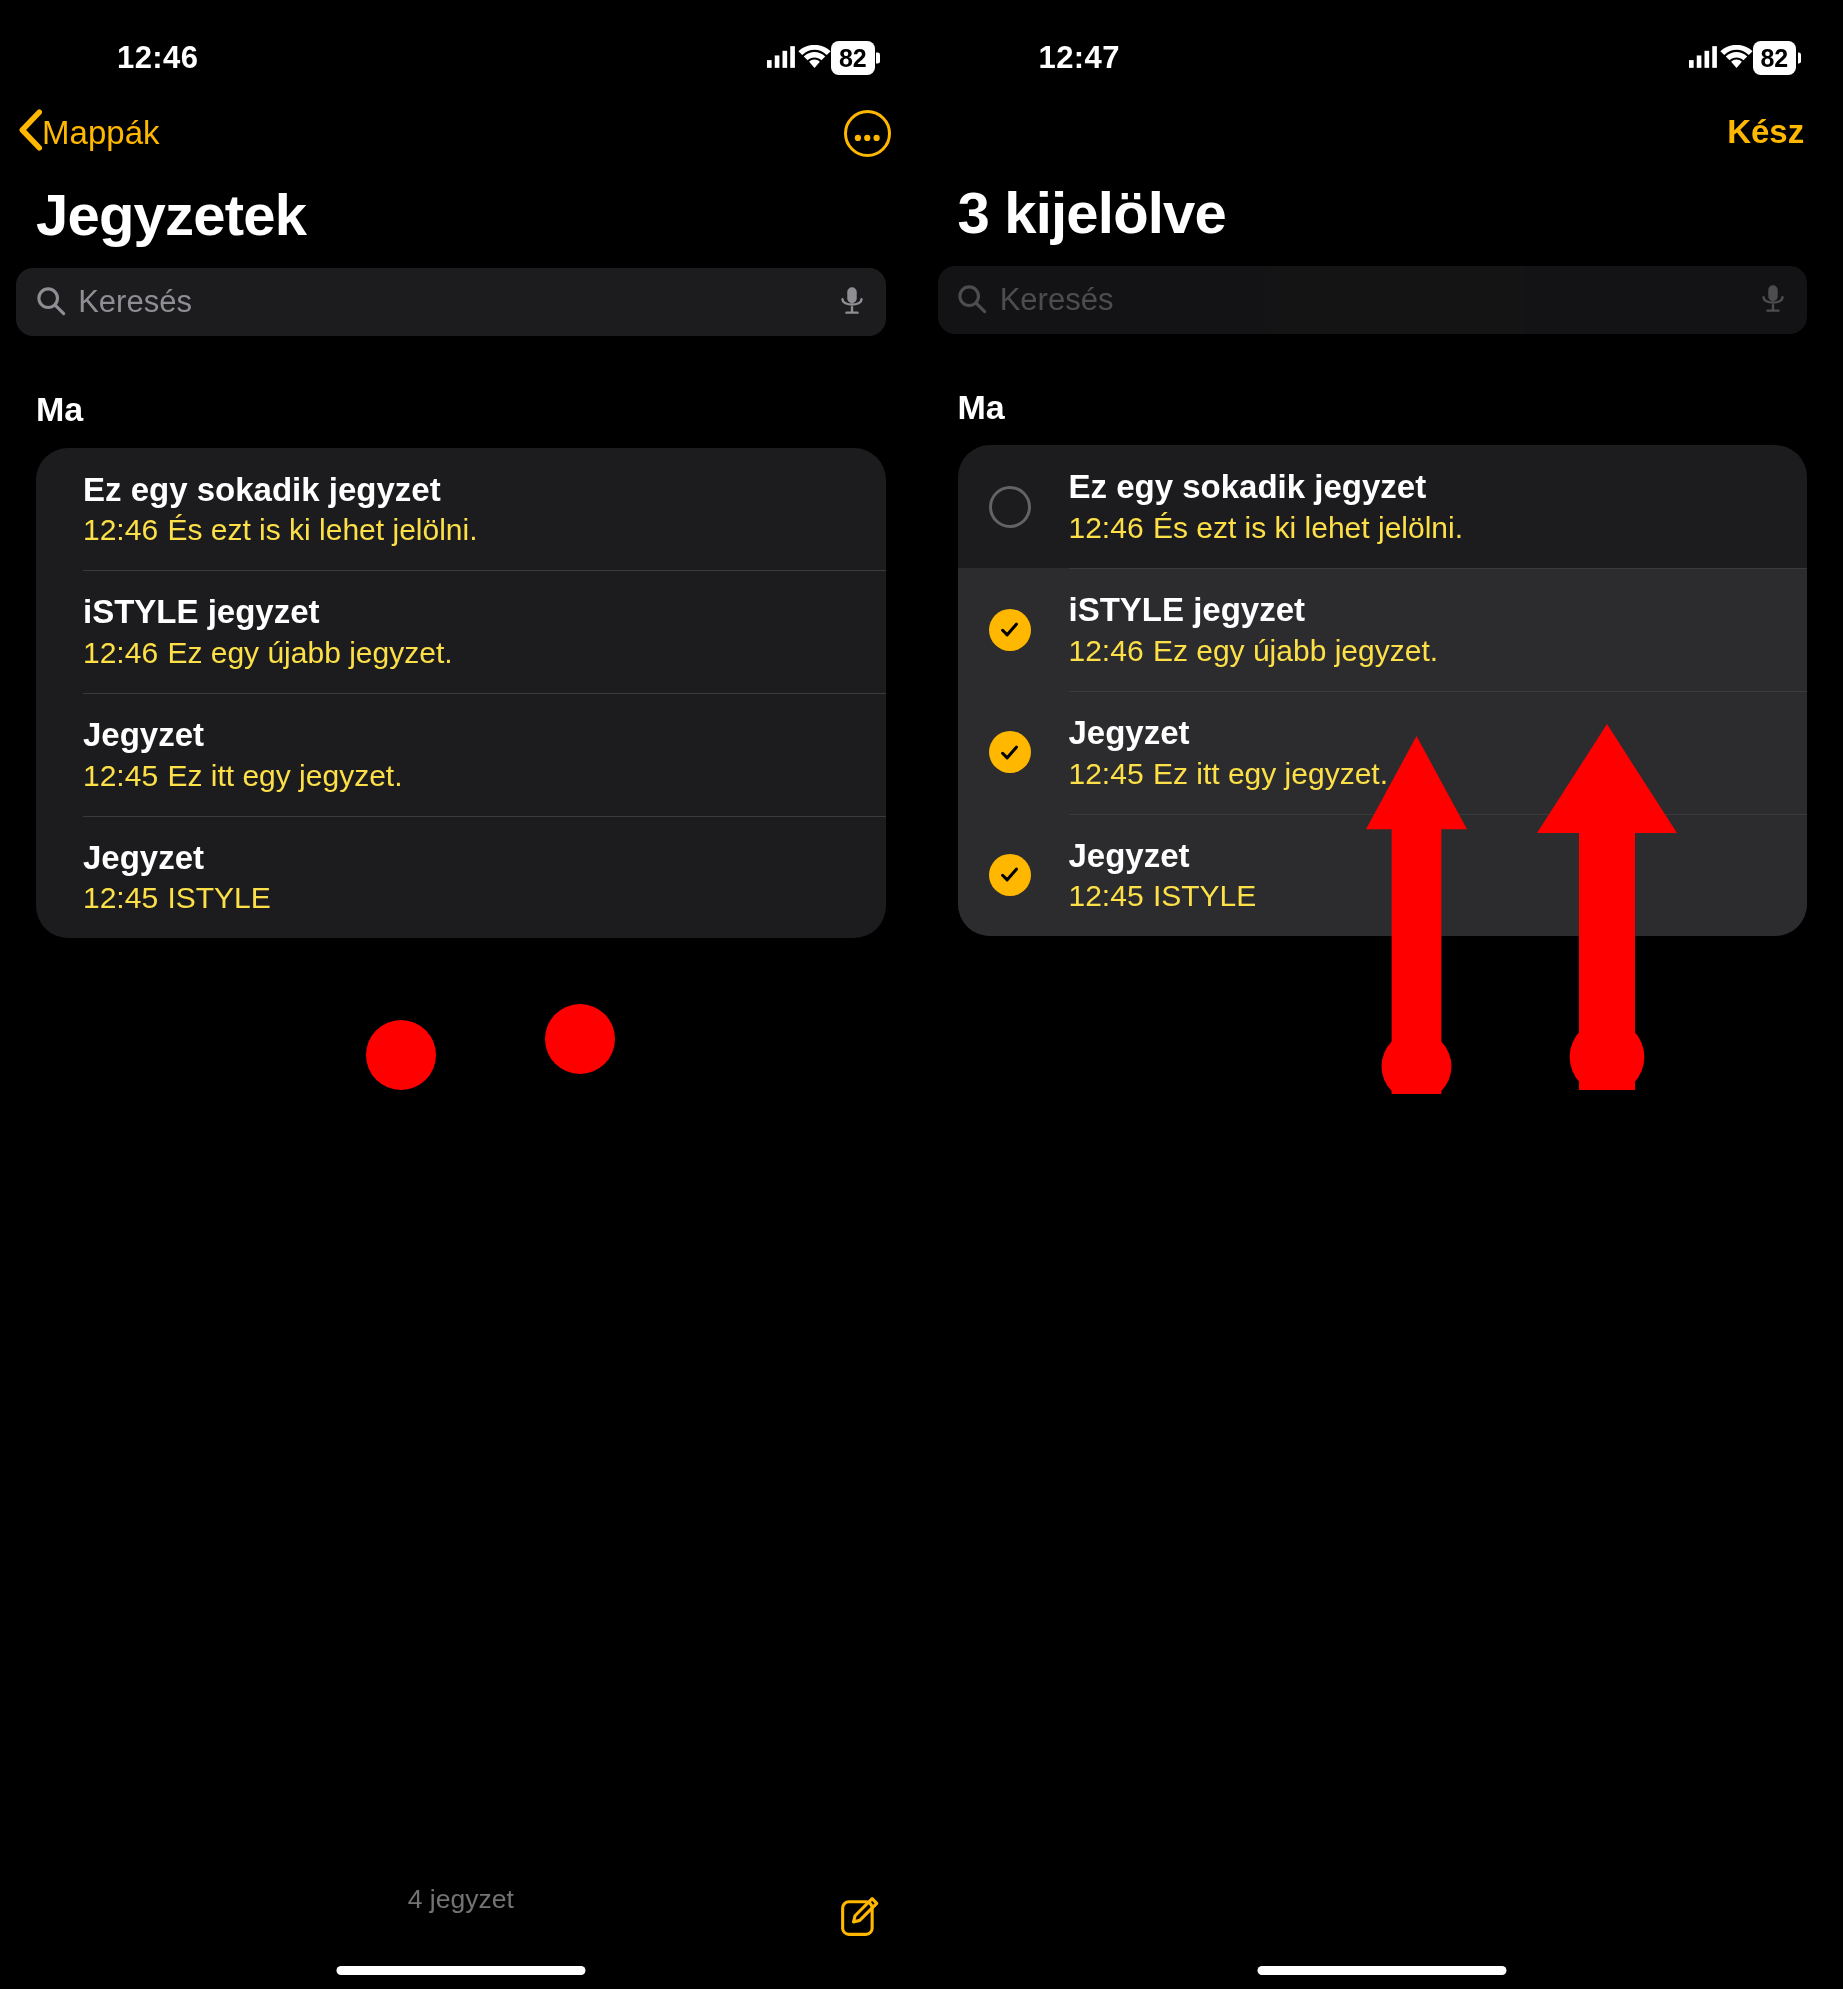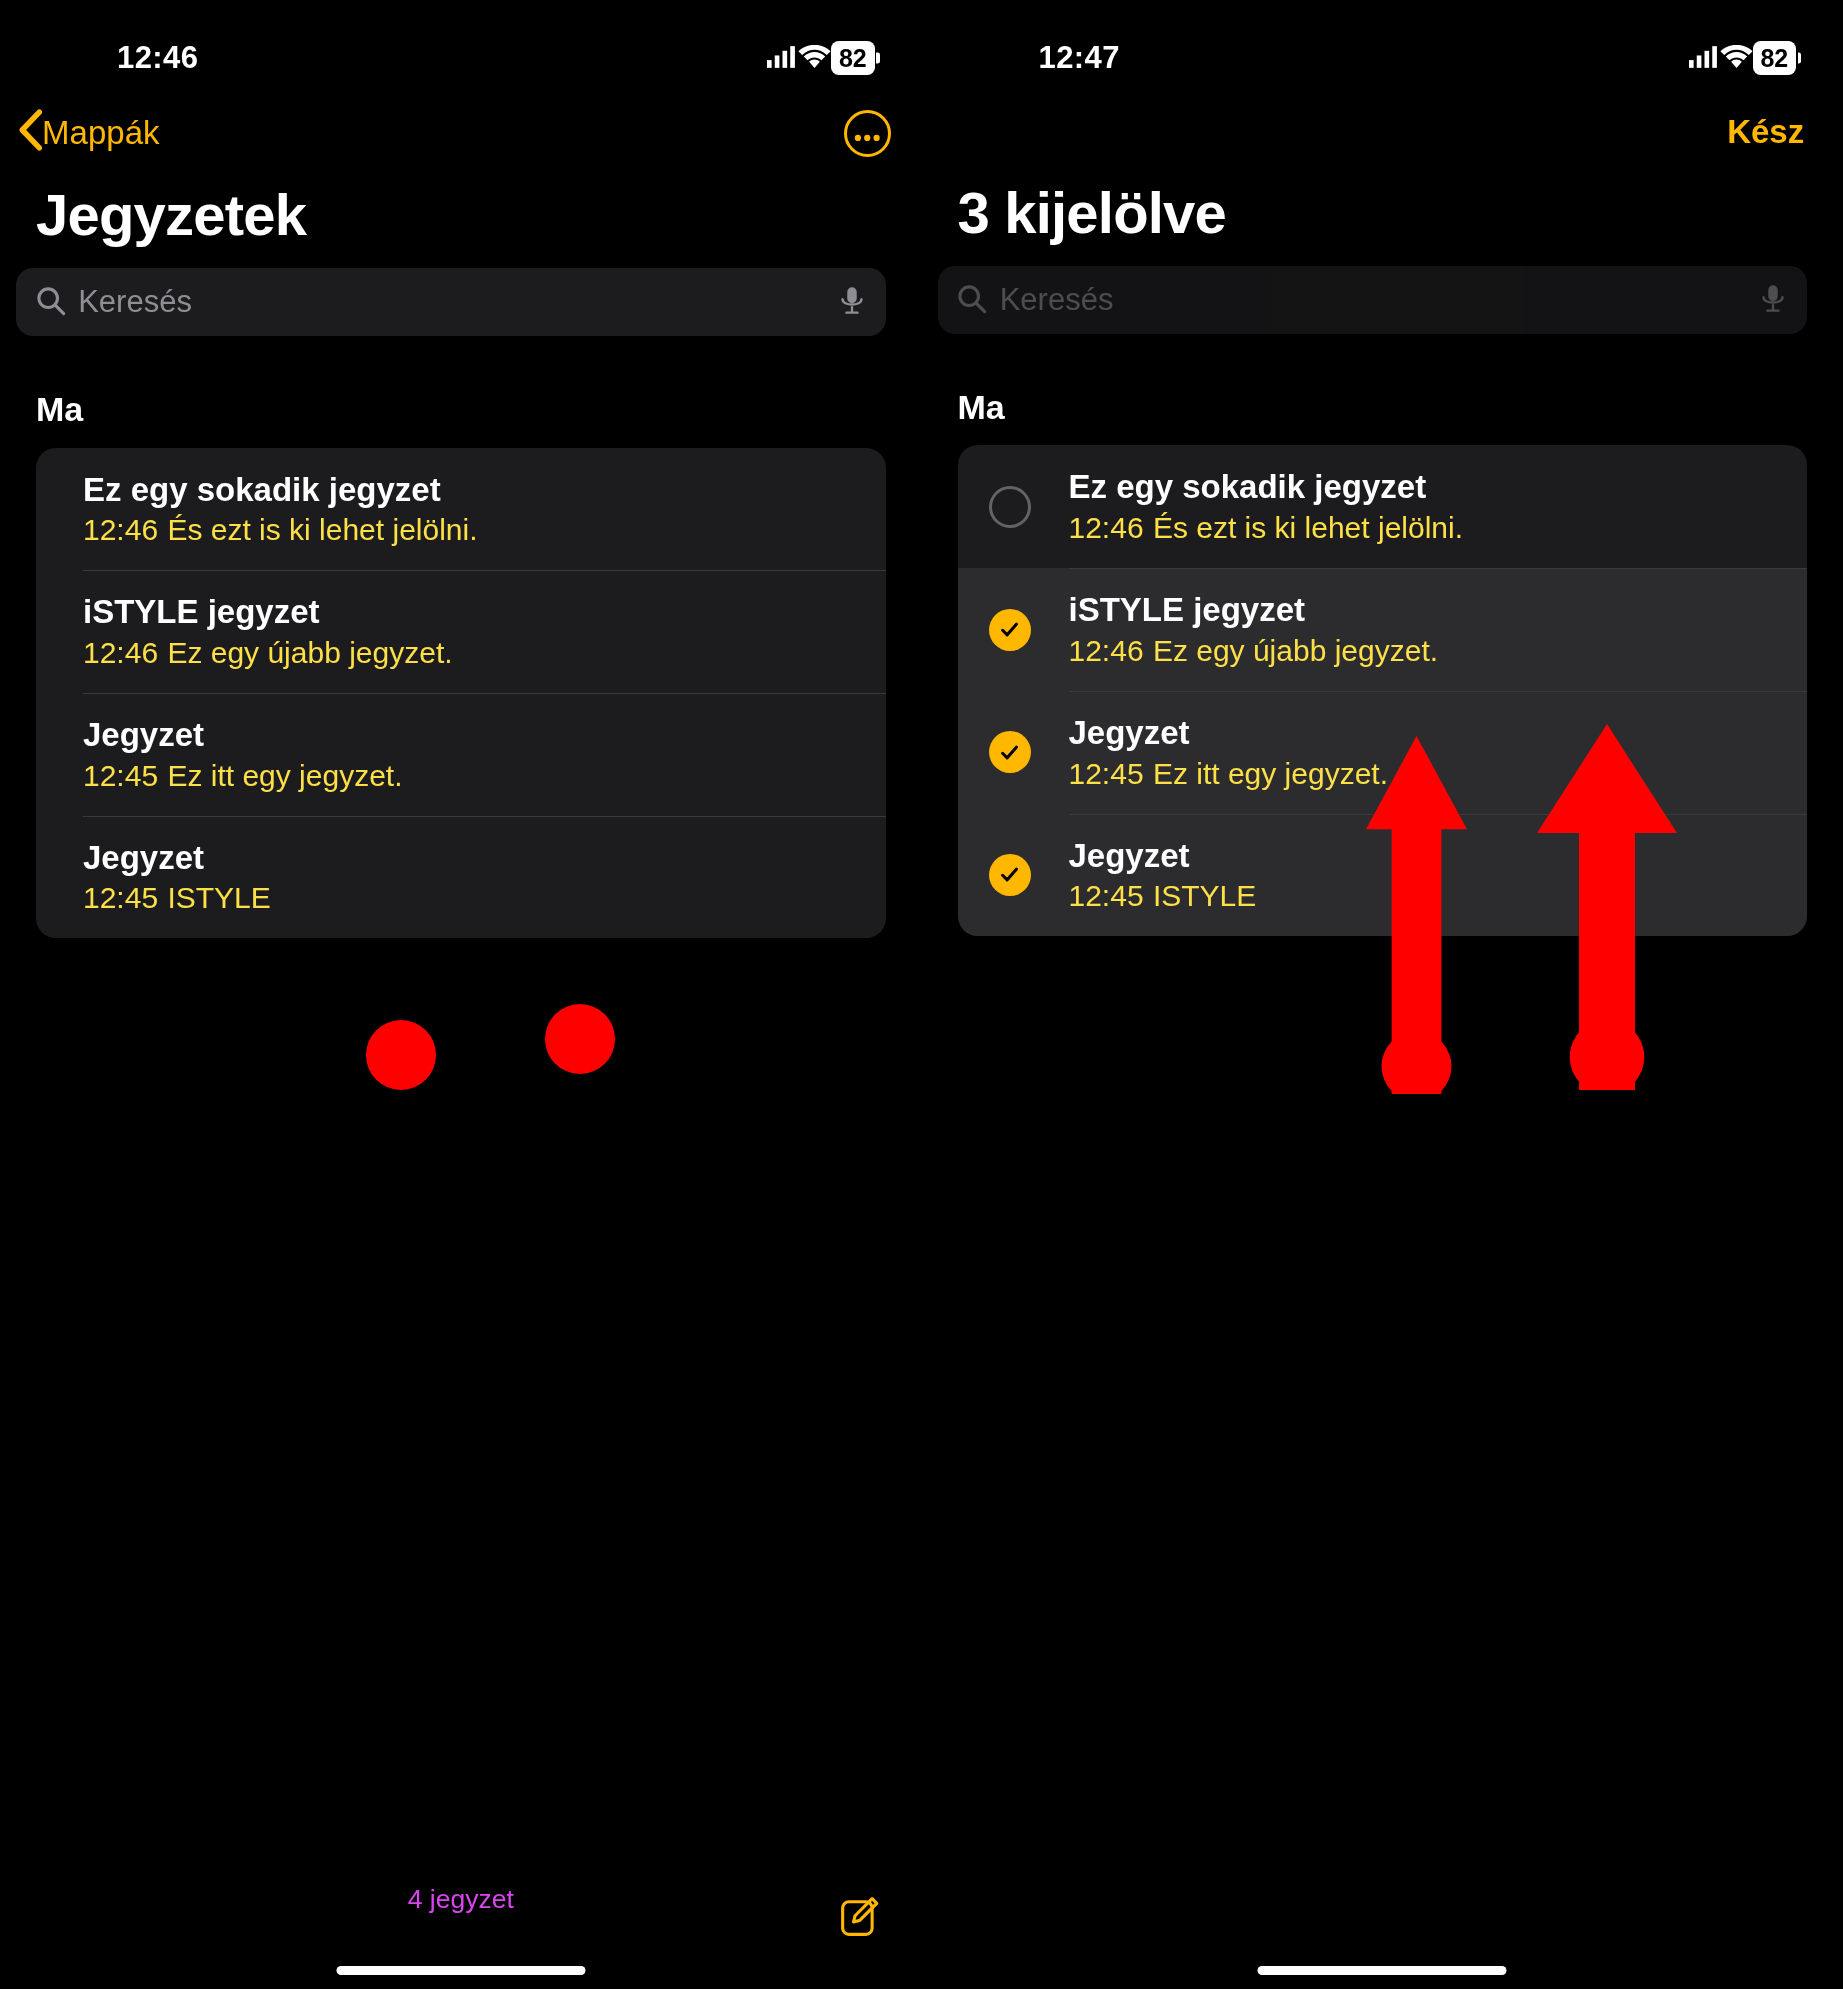--- a/index.html
+++ b/index.html
@@ -113,21 +113,21 @@
   
   .section-header {
     font-size:34px;
     font-weight:700;
     padding: 31px 36px 18.7px 36px;
   }
   
   .list {
     margin: 0 36px;
     background:#1c1c1e;
-    border-radius:20px;
+    border-radius:32px;
     overflow:hidden;
   }
   .row {
     padding: 23px 23px 23px 47px;
     position:relative;
   }
   .row + .row::before {
     content:"";
     position:absolute;
     top:0; left:47px; right:0;
@@ -158,21 +158,21 @@
     bottom:0;left:0;right:0;
     height:140px;
     display:flex;
     align-items:center;
     justify-content:center;
     padding: 0 39px 39px 39px;
   }
   .bottom.two {
     justify-content: space-between;
   }
-  .note-count { font-size:26.5px; color:#d946ef; font-weight:400;}
+  .note-count { font-size:26.5px; color:#737373; font-weight:400;}
   .compose {
     position:absolute;
     right:39px;
     bottom:47px;
     color:#ffb700;
   }
   .compose svg{width:45px;height:45px;}
   .bottom-btn { color:#ffb700; font-size:33px; font-weight:400;}
   
   .home-ind {

